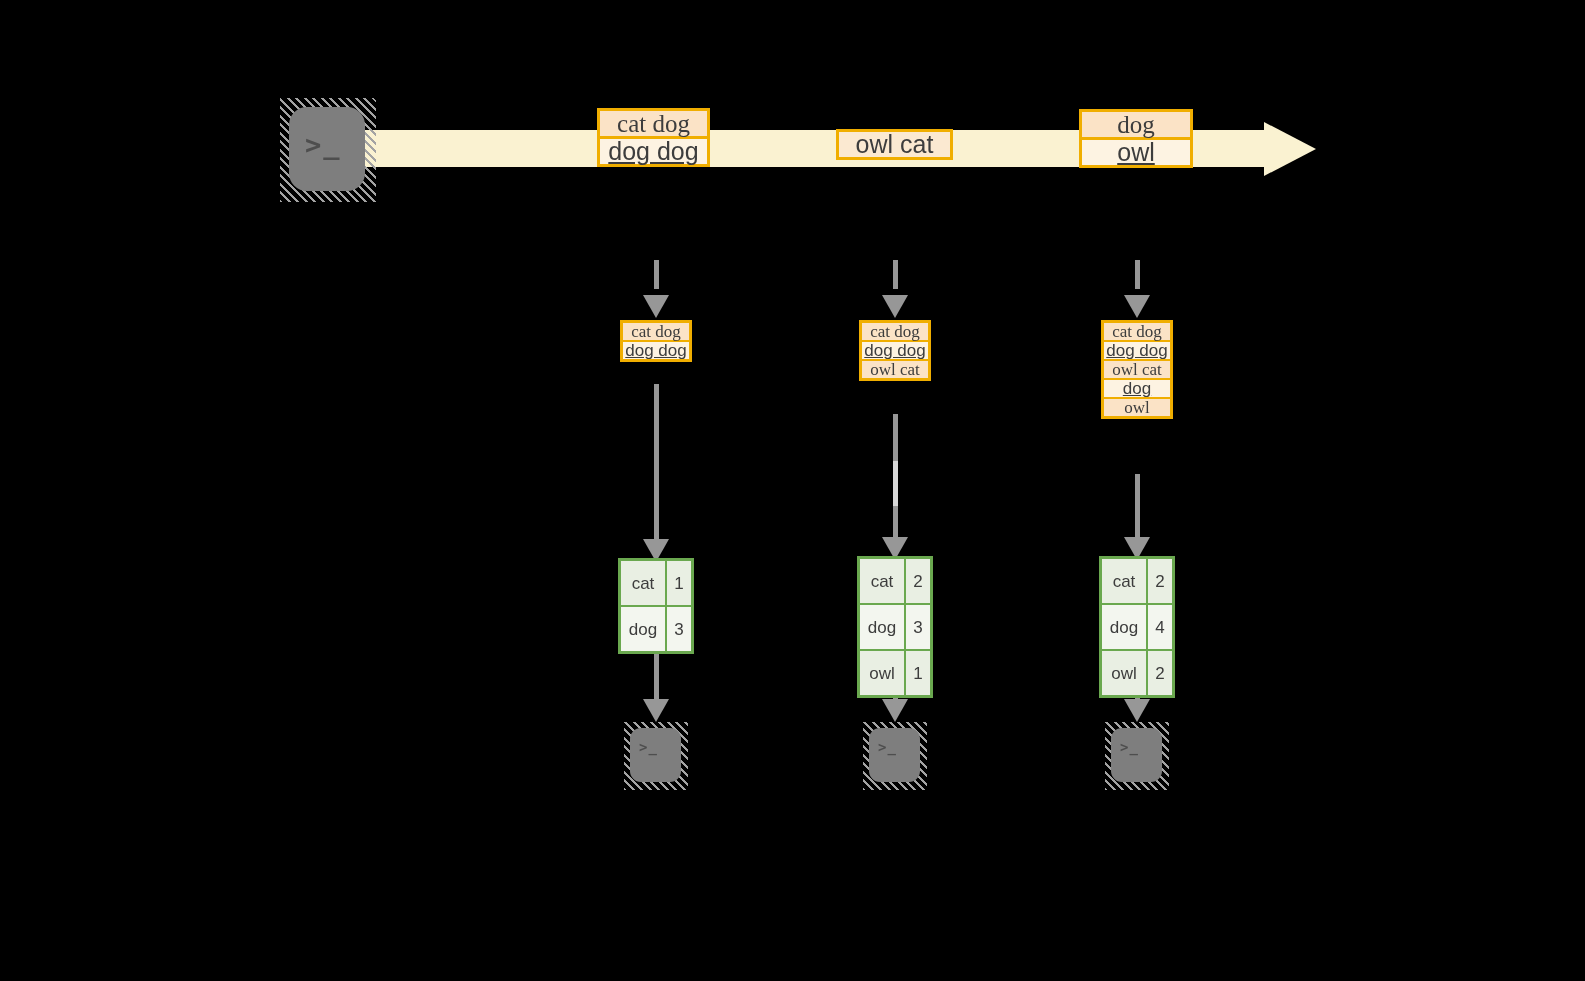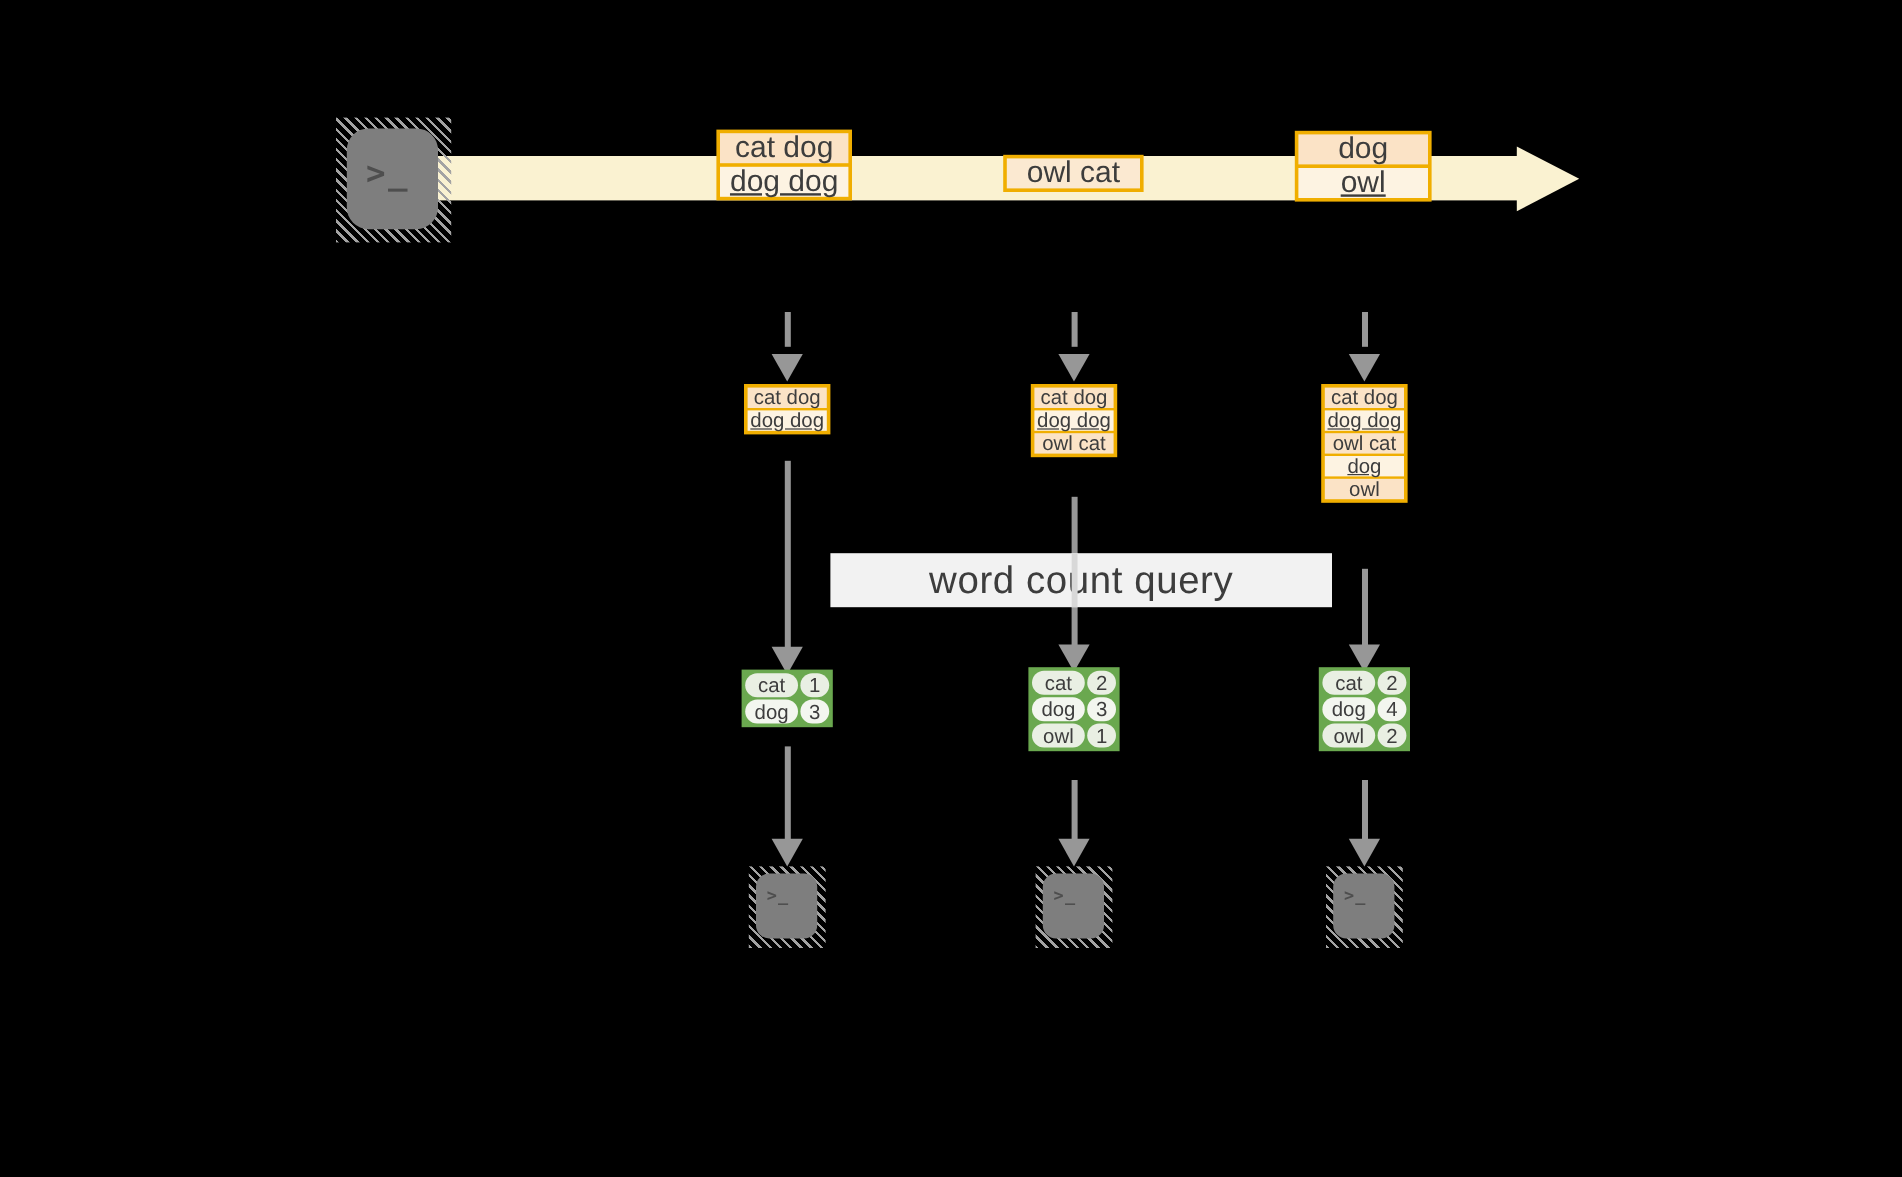--- a/index.html
+++ b/index.html
@@ -14,38 +14,38 @@
   .tri-right{width:0;height:0;border-top:27px solid transparent;border-bottom:27px solid transparent;
     border-left:52px solid var(--stream_fill);z-index:1;}
 
   
   .goldbox{background:var(--gold);display:flex;flex-direction:column;z-index:3;}
   .goldbox.batch{padding:3px;gap:3px;z-index:2;}
   .goldbox.state{padding:3px;gap:2px;z-index:5;}
   .goldbox .cell{flex:1;display:flex;align-items:center;justify-content:center;line-height:1;}
   .batch .cell{font-size:25px;}
   .state .cell{font-size:17px;}
-  .fill-peach{background:var(--peach);}
+  .fill-peach{background:var(--peach);font-family:Liberation Serif, serif;}
   .fill-cream{background:var(--cream);text-decoration:underline;}
   .fill-mid{background:var(--peach_mid);}
 
   
   .vline{width:5px;background:var(--connector_gray);z-index:2;}
   .vdash{width:5px;background:var(--connector_gray);z-index:2;}
   .tri-down{width:0;height:0;border-left:13px solid transparent;border-right:13px solid transparent;
     border-top:23px solid var(--connector_gray);z-index:2;}
   .banner-line{width:5px;background:#d8d8d8;z-index:5;}
 
   
   .banner{background:rgba(255,255,255,0.95);display:flex;align-items:center;justify-content:center;
     font-size:32px;letter-spacing:.5px;color:var(--text_dark);z-index:4;}
 
   
   .gtable{background:var(--green_border);display:grid;grid-template-columns:44px 24px;gap:2px;padding:3px;z-index:5;}
-  .gtable .gcell{display:flex;align-items:center;justify-content:center;font-size:17px;height:20px;line-height:1;border-radius:12px;}
+  .gtable .gcell{display:flex;align-items:center;justify-content:center;font-size:17px;height:44px;line-height:1;}
   .grow-a{background:var(--green_cell_a);}
   .grow-b{background:var(--green_cell_b);}
 
   
   .terminal{z-index:3;}
   .terminal .hatch{position:absolute;inset:0;
     background:repeating-linear-gradient(45deg,var(--hatch_gray) 0 2px,transparent 2px 6px);}
   .terminal .term-body{position:absolute;background:var(--terminal_gray);display:flex;
     align-items:flex-start;justify-content:flex-start;}
   .terminal.big .term-body{inset:9px 11px 11px 9px;border-radius:18px;}
@@ -113,21 +113,20 @@
 
   <div class="abs vline" style="left:654px;top:384px;height:157px"></div>
   <div class="abs tri-down" style="left:643px;top:539px"></div>
 
   <div class="abs vline" style="left:893px;top:414px;height:125px"></div>
   <div class="abs tri-down" style="left:882px;top:537px"></div>
 
   <div class="abs vline" style="left:1135px;top:474px;height:65px"></div>
   <div class="abs tri-down" style="left:1124px;top:537px"></div>
 
-  <div class="abs banner" style="left:692px;top:461px;width:418px;height:45px">word count query</div>
   <div class="abs banner-line" style="left:893px;top:461px;height:45px"></div>
 
   <div class="abs gtable" style="left:618px;top:558px">
     <div class="gcell grow-a">cat</div>
     <div class="gcell grow-a">1</div>
     <div class="gcell grow-b">dog</div>
     <div class="gcell grow-b">3</div>
   </div>
 
   <div class="abs gtable" style="left:857px;top:556px">

